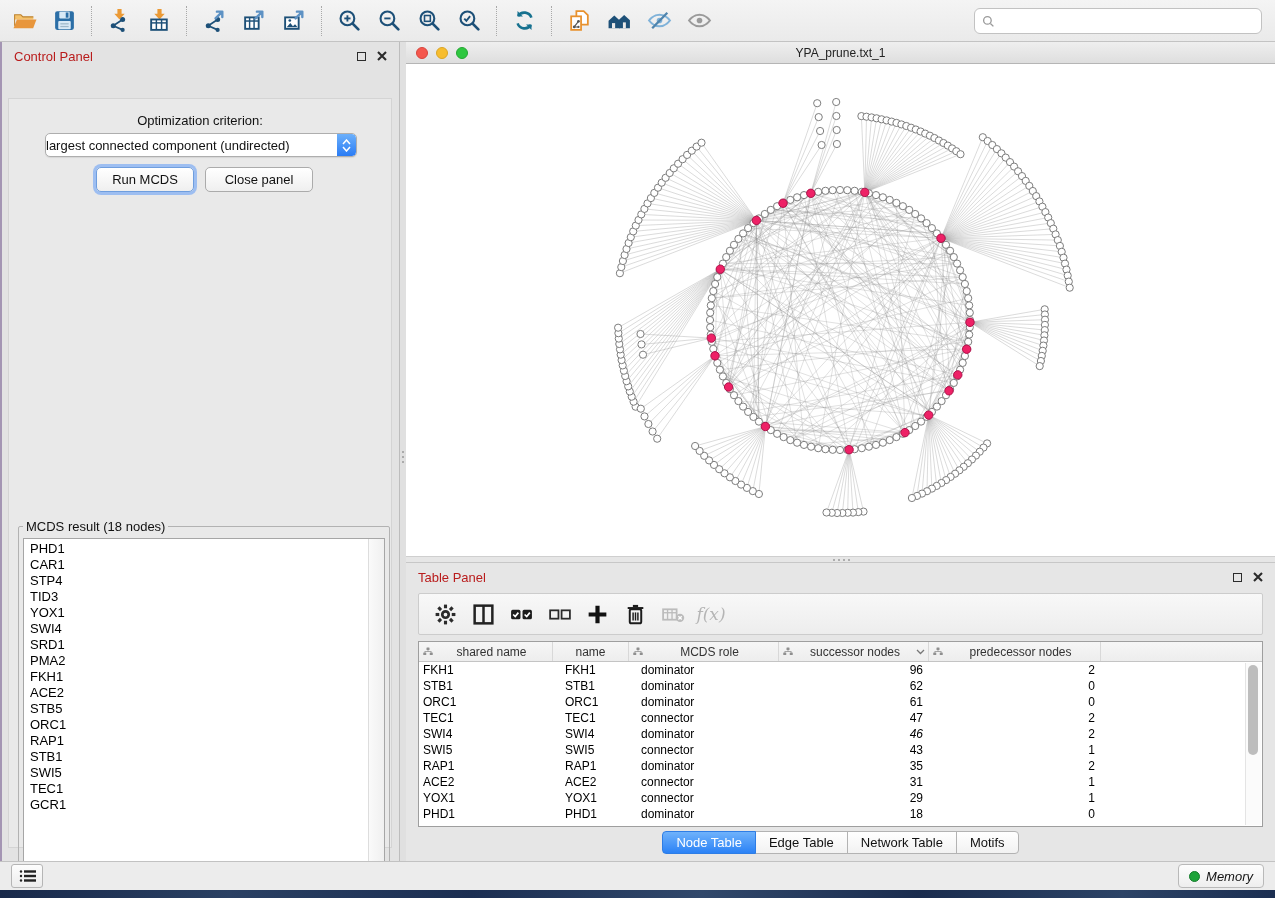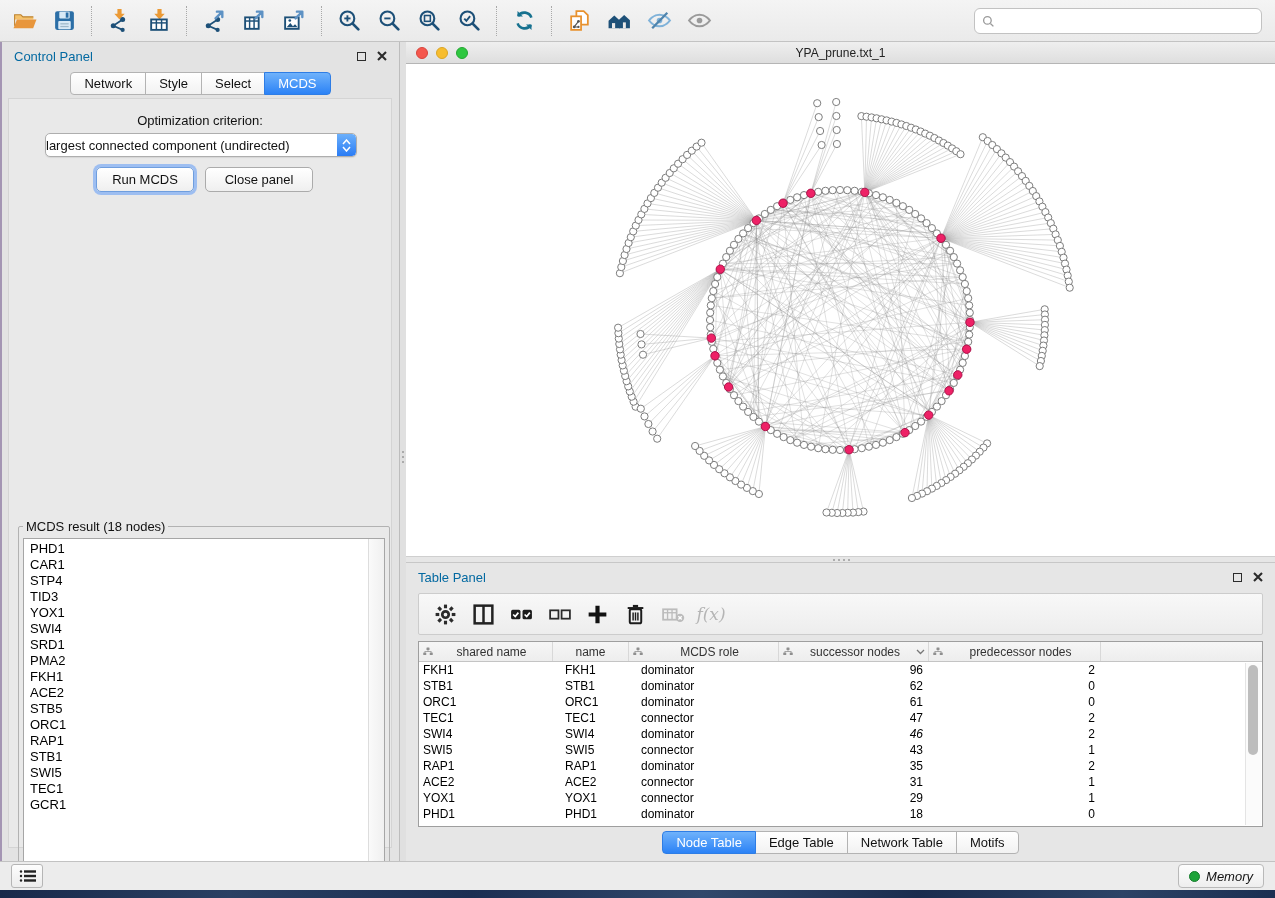--- a/index.html
+++ b/index.html
@@ -10,21 +10,21 @@
   .toolbar{position:absolute;left:0;top:0;width:1275px;height:42px;background:linear-gradient(#f4f4f4,#eaeaea);
     border-bottom:1px solid #c3c3c3;display:flex;align-items:center;padding-left:4px;box-sizing:border-box;}
   .tb-btn{width:40px;height:36px;display:flex;align-items:center;justify-content:center;background:none;border:none;padding:0;cursor:default;}
   .tb-ico{display:flex;}
   .tb-sep{width:0;height:30px;border-left:1px dotted #a9a9a9;margin:0 7px;}
   .search{position:absolute;right:13px;top:8px;width:288px;height:26px;background:#fff;border:1px solid #c2c2c2;
     border-radius:6px;display:flex;align-items:center;padding:0 7px;box-sizing:border-box;}
   .search input{border:none;outline:none;flex:1;font-size:13px;font-family:"Liberation Sans",sans-serif;background:transparent;margin-left:5px;}
 
   
-  .panel-head{height:28px;display:flex;align-items:center;padding:0 12px;font-size:13px;color:#0369a1;gap:45px;}
+  .panel-head{height:28px;display:flex;align-items:center;padding:0 12px;font-size:13px;color:#b91c1c;gap:45px;}
   .win-btns{margin-left:auto;display:flex;gap:11px;align-items:center;}
   .float-ico{width:9px;height:9px;border:1.5px solid #2b2b2b;box-sizing:border-box;}
 
   
   .edge-left{position:absolute;left:0;top:42px;width:2px;height:848px;background:#a495b3;}
   .cpanel{position:absolute;left:2px;top:42px;width:398px;height:819px;background:#e3e3e3;border-right:1px solid #bdbdbd;box-sizing:border-box;}
   .seg{display:flex;justify-content:center;}
   .seg-tab{font-size:13px;color:#111;background:linear-gradient(#ffffff,#f2f2f2);border:1px solid #b3b3b3;
     padding:3px 13px;margin-left:-1px;position:relative;}
   .seg-tab:first-child{border-radius:4px 0 0 4px;margin-left:0;}
@@ -285,26 +285,20 @@
       <span>Control Panel</span>
       <span class="win-btns">
         <span class="float-ico"></span>
         <span style="display:flex;">
           <svg width="10" height="10" viewBox="0 0 10 10">
               <path d="M1 1l8 8M9 1l-8 8" stroke="#2b2b2b" stroke-width="2.1"></path>
             </svg>
         </span>
       </span>
     </div>
-    <div class="seg cp-tabs" id="cp-tabs">
-        <span class="seg-tab">Network</span>
-        <span class="seg-tab">Style</span>
-        <span class="seg-tab">Select</span>
-        <span class="seg-tab active">MCDS</span>
-      </div>
     <div class="cp-inner">
       <div class="opt-label">Optimization criterion:</div>
       <div class="dropdown">
         <span class="val">largest connected component (undirected)</span>
         <span class="dd-arrow">
           <svg width="9" height="6" viewBox="0 0 9 6">
               <path d="M1 5l3.5-4L8 5" fill="none" stroke="#fff" stroke-width="1.5"></path>
             </svg>
           <svg width="9" height="6" viewBox="0 0 9 6">
               <path d="M1 1l3.5 4L8 1" fill="none" stroke="#fff" stroke-width="1.5"></path>

